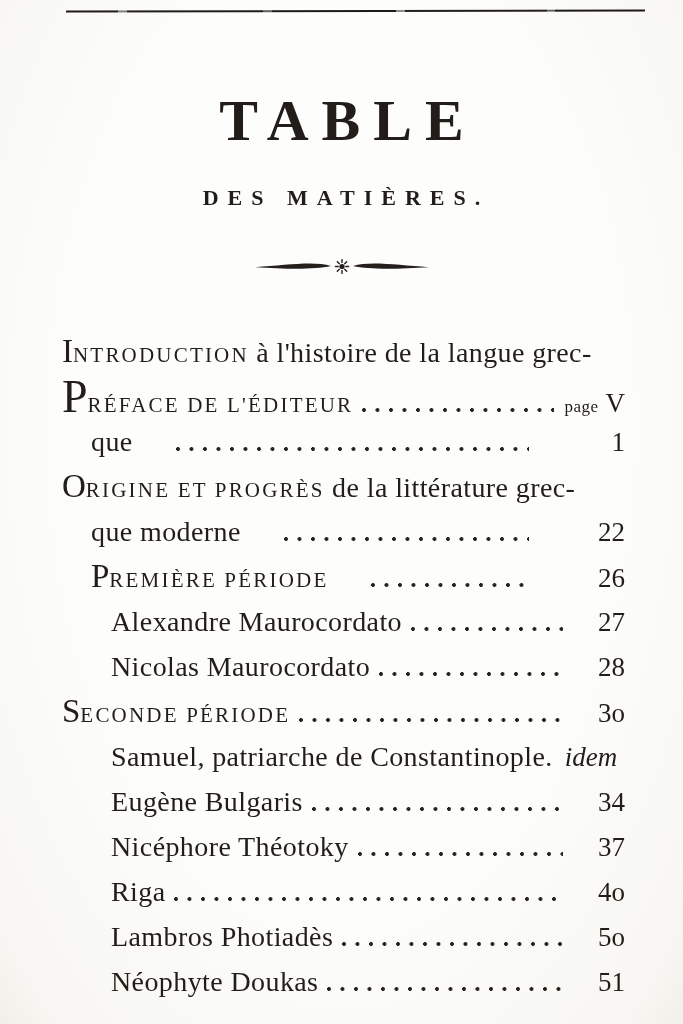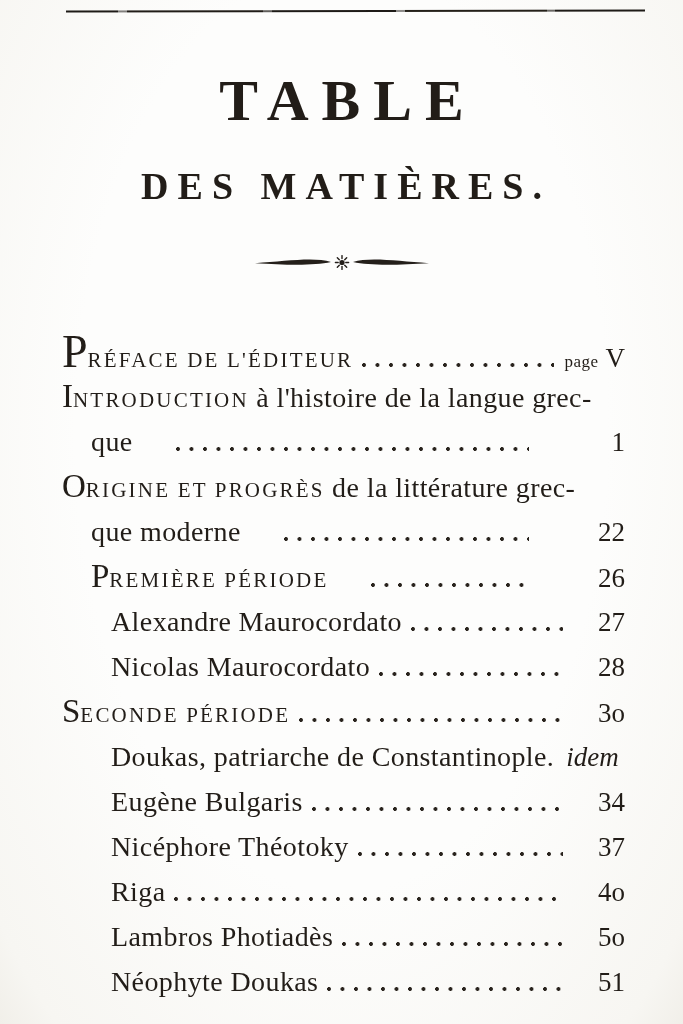--- a/index.html
+++ b/index.html
@@ -23,30 +23,30 @@
     position:absolute;top:10px;left:66px;width:579px;height:2.4px;
     background:linear-gradient(90deg,
       #1e1b17 0 9%, rgba(30,27,23,.55) 9% 10.5%,
       #211d18 10.5% 34%, rgba(30,27,23,.7) 34% 35.5%,
       #1e1b17 35.5% 57%, rgba(30,27,23,.5) 57% 58.5%,
       #242019 58.5% 83%, rgba(30,27,23,.65) 83% 84.5%,
       #1e1b17 84.5% 100%);
     transform:rotate(-0.12deg);
   }
   .title{
-    margin:72px 0 0;
+    margin:92px 0 0;
     text-align:center;
     font-size:58px;line-height:1;
     font-weight:700;
     letter-spacing:13px;text-indent:13px;
   }
   .subtitle{
     margin:37px 12px 0;
     text-align:center;
-    font-size:38px;line-height:1;
+    font-size:22px;line-height:1;
     font-weight:700;
     letter-spacing:9px;text-indent:9px;
   }
   .ornament{
     margin:47px auto 0;
     width:180px;height:22px;
     display:flex;justify-content:center;align-items:center;
   }
   .toc{
     position:absolute;top:329px;left:62px;width:563px;
@@ -105,26 +105,26 @@
         <line x1="85.3" y1="5.8" x2="87.3" y2="7.8"></line>
         <line x1="92.7" y1="13.2" x2="94.7" y2="15.2"></line>
         <line x1="94.7" y1="5.8" x2="92.7" y2="7.8"></line>
         <line x1="87.3" y1="13.2" x2="85.3" y2="15.2"></line>
       </g>
     </svg>
   </div>
 
   <div class="toc" id="toc">
       <div class="row ind-0">
+        <span class="txt"><span class="init">I</span><span class="sc">ntroduction</span><span class="rest"> à l'histoire de la langue grec-</span></span>
+      </div>
+      <div class="row ind-0">
         <span class="txt"><span class="init init-large">P</span><span class="sc">réface de l'Éditeur</span></span>
         <span class="leader"></span>
         <span class="pg"><span class="pg-prefix">page</span><span class="pg-num">V</span></span>
-      </div>
-      <div class="row ind-0">
-        <span class="txt"><span class="init">I</span><span class="sc">ntroduction</span><span class="rest"> à l'histoire de la langue grec-</span></span>
       </div>
       <div class="row ind-1">
         <span class="txt"><span class="rest">que</span></span>
         <span class="leader"></span>
         <span class="pg"><span class="pg-num">1</span></span>
       </div>
       <div class="row ind-0">
         <span class="txt"><span class="init">O</span><span class="sc">rigine et progrès</span><span class="rest"> de la littérature grec-</span></span>
       </div>
       <div class="row ind-1">
@@ -146,21 +146,21 @@
         <span class="txt"><span class="rest">Nicolas Maurocordato</span></span>
         <span class="leader"></span>
         <span class="pg"><span class="pg-num">28</span></span>
       </div>
       <div class="row ind-0">
         <span class="txt"><span class="init">S</span><span class="sc">econde période</span></span>
         <span class="leader"></span>
         <span class="pg"><span class="pg-num">3o</span></span>
       </div>
       <div class="row ind-2">
-        <span class="txt"><span class="rest">Doukas, patriarche de Constantinople.</span></span>
+        <span class="txt"><span class="rest">Samuel, patriarche de Constantinople.</span></span>
         <span class="pg inline"><span class="pg-num italic">idem</span></span>
       </div>
       <div class="row ind-2">
         <span class="txt"><span class="rest">Eugène Bulgaris</span></span>
         <span class="leader"></span>
         <span class="pg"><span class="pg-num">34</span></span>
       </div>
       <div class="row ind-2">
         <span class="txt"><span class="rest">Nicéphore Théotoky</span></span>
         <span class="leader"></span>

